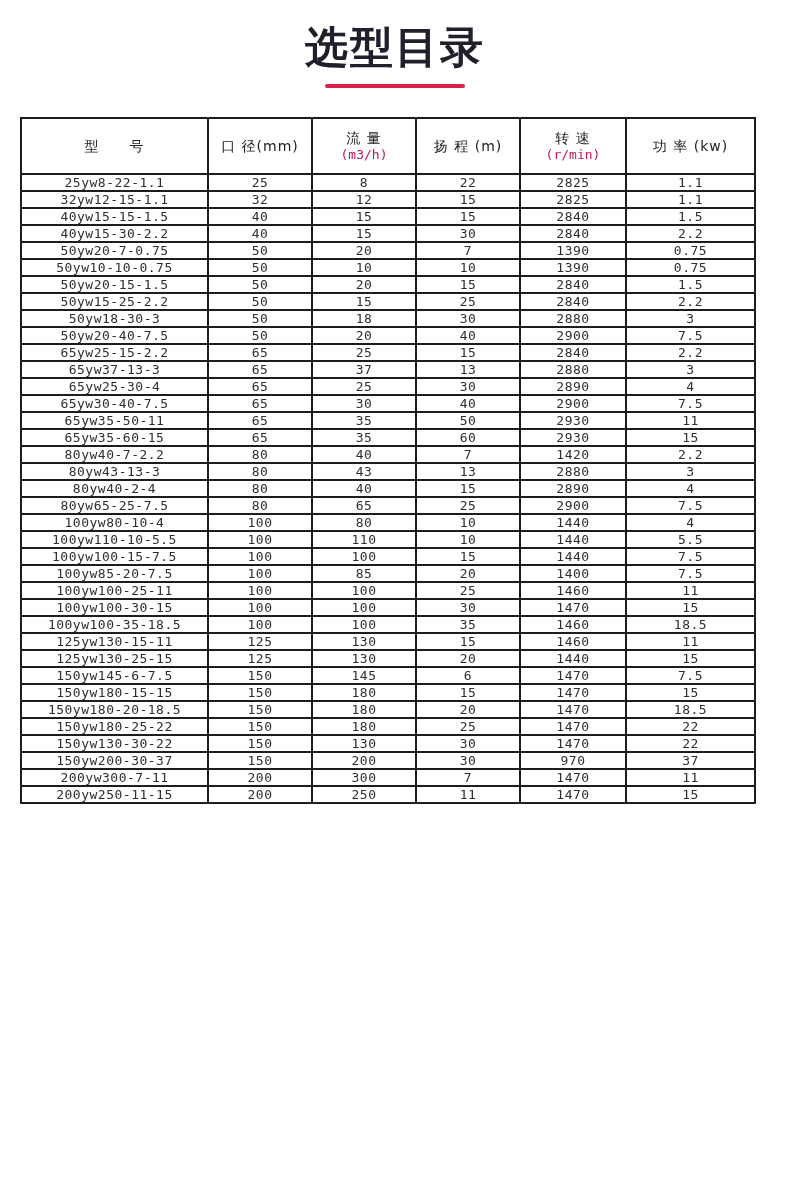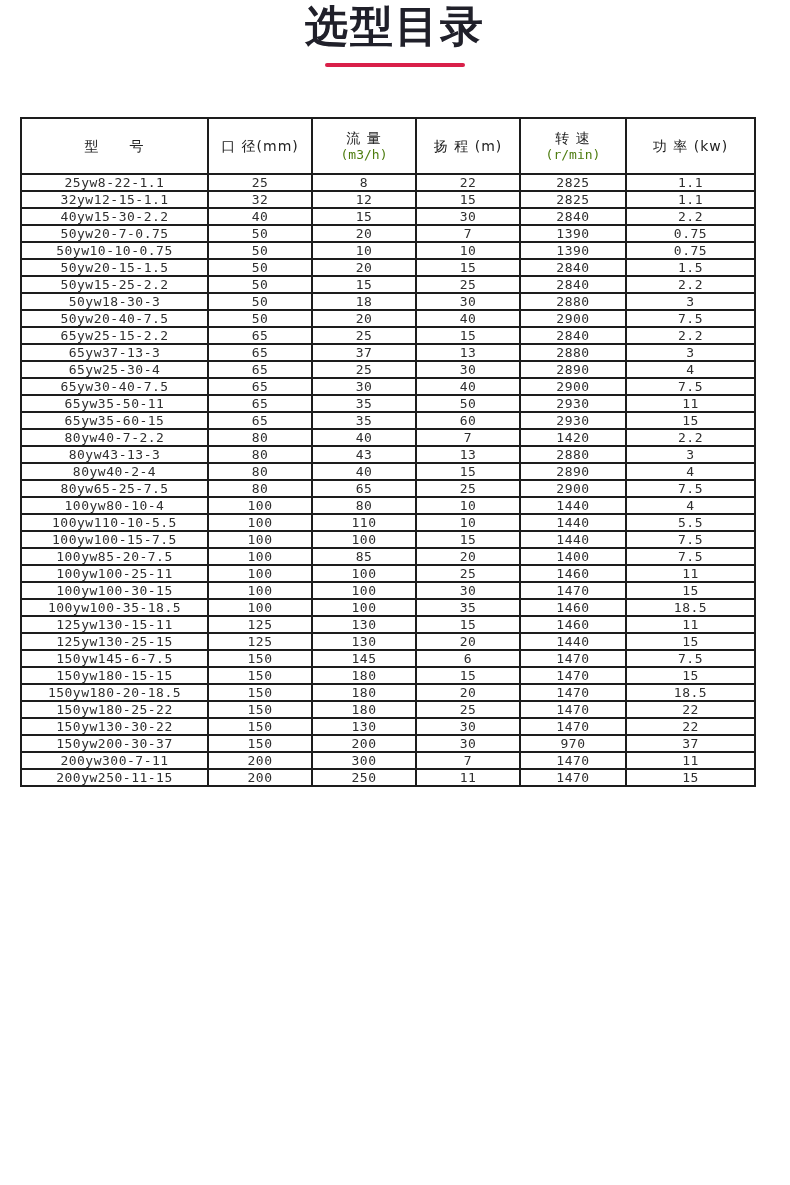--- a/index.html
+++ b/index.html
@@ -8,21 +8,21 @@
     --border:#1d1d1d;
     --text:#2e2e2e;
   }
   html,body{margin:0;padding:0;background:#ffffff;}
   body{width:790px;height:1185px;overflow:hidden;}
   .page{
     position:relative;width:790px;height:1185px;background:#fff;
     font-family:"DejaVu Sans","Liberation Sans",sans-serif;
   }
   .page-title{
-    margin:0;padding-top:1px;text-align:center;
+    margin:0;padding-top:22px;text-align:center;
     font-size:43px;line-height:50px;font-weight:900;
     color:var(--title);letter-spacing:2px;
   }
   .title-underline{
     width:140px;height:4px;margin:12px auto 0 auto;
     background:var(--accent);border-radius:2px;
   }
   table.catalog{
     position:absolute;left:20px;top:117px;width:734px;
     border-collapse:collapse;table-layout:fixed;
@@ -39,21 +39,21 @@
     overflow:hidden;white-space:nowrap;
   }
   thead tr{height:56px;}
   tbody tr{height:15px;}
   th{
     font-weight:400;font-size:14px;color:#222;
     letter-spacing:1px;line-height:18px;
   }
   th .sub{
     font-family:"DejaVu Sans Mono","Liberation Mono",monospace;
-    font-size:13px;letter-spacing:0;line-height:16px;color:#4d7c0f;
+    font-size:13px;letter-spacing:0;line-height:16px;color:#be185d;
   }
   td{
     font-family:"DejaVu Sans Mono","Liberation Mono",monospace;
     font-size:13px;color:var(--text);letter-spacing:0.5px;
   }
 </style>
 </head>
 <body>
 
 <div class="page">
@@ -104,20 +104,28 @@
         </tr>
         <tr>
           <td>32yw12-15-1.1</td>
           <td>32</td>
           <td>12</td>
           <td>15</td>
           <td>2825</td>
           <td>1.1</td>
         </tr>
         <tr>
+          <td>40yw15-15-1.5</td>
+          <td>40</td>
+          <td>15</td>
+          <td>15</td>
+          <td>2840</td>
+          <td>1.5</td>
+        </tr>
+        <tr>
           <td>40yw15-30-2.2</td>
           <td>40</td>
           <td>15</td>
           <td>30</td>
           <td>2840</td>
           <td>2.2</td>
         </tr>
         <tr>
           <td>50yw20-7-0.75</td>
           <td>50</td>

